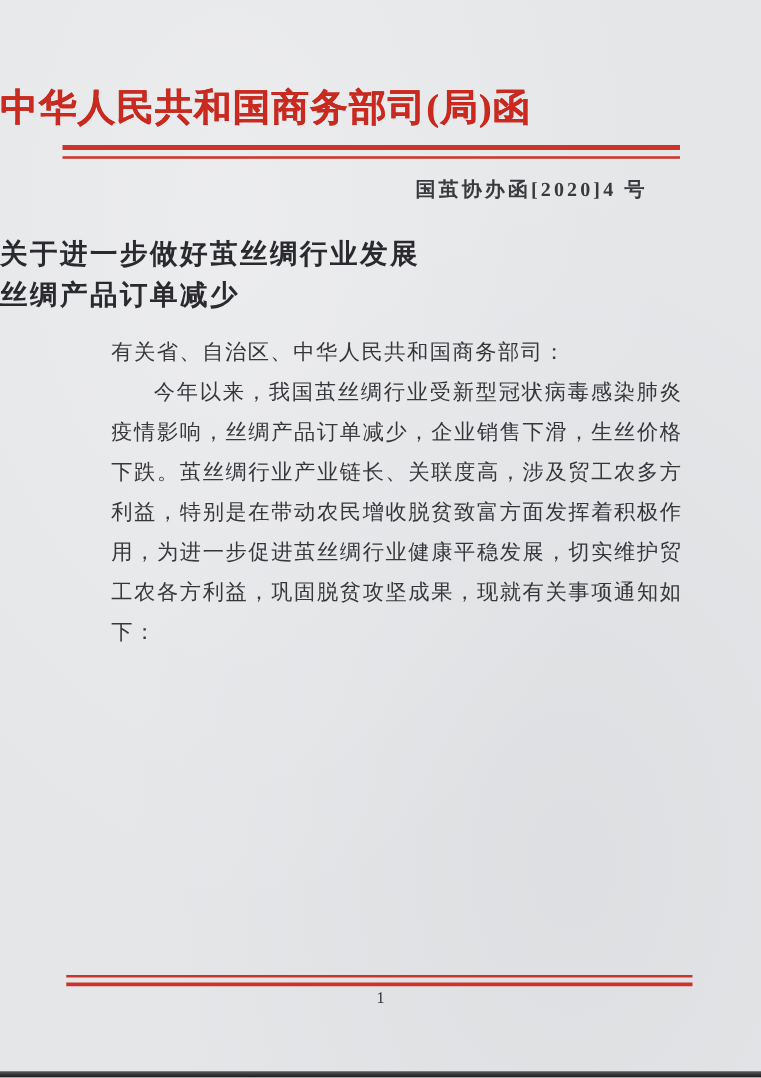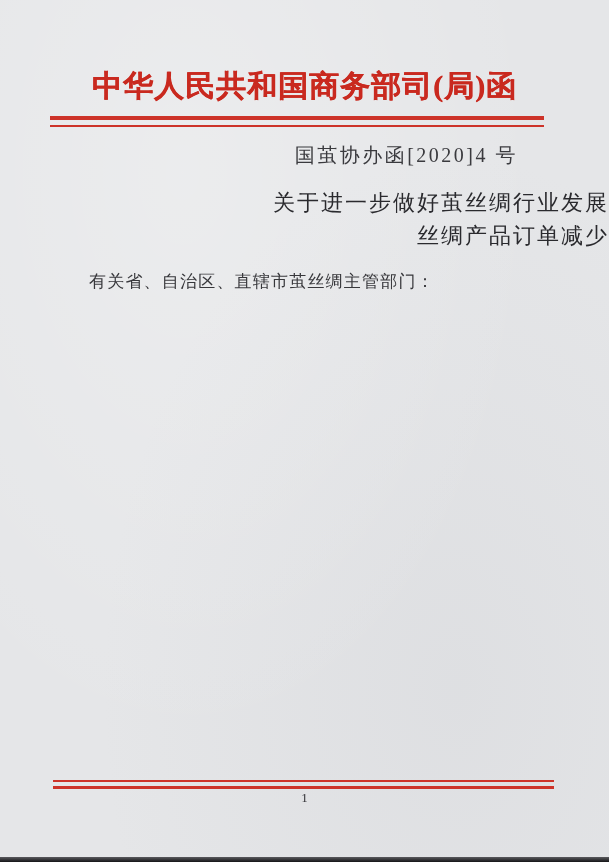--- a/index.html
+++ b/index.html
@@ -16,21 +16,21 @@
     overflow: hidden;
     font-family: "Liberation Serif", "DejaVu Serif", serif;
   }
 
   
   .letterhead {
     position: absolute;
     top: 66px;
     left: 0;
     right: 0;
-    text-align: center;
+    text-align: left;
     font-size: 30px;
     font-weight: bold;
     letter-spacing: 1px;
     color: #c9291f;
     text-shadow: 0.4px 0 0 #c9291f;
   }
 
   
   .rule-top {
     position: absolute;
@@ -42,36 +42,38 @@
     border-bottom: 2px solid #cd3329;
   }
 
   
   .doc-number {
     position: absolute;
     top: 142px;
     left: 0;
     width: 518px;
     text-align: right;
-    font-size: 20px;
+    font-size: 16px;
     letter-spacing: 2.5px;
     color: #3a3a3e;
+    font-weight: bold;
   }
 
   
   .notice-title {
     position: absolute;
     top: 186px;
     left: 0;
     right: 0;
-    text-align: right;
+    text-align: left;
     font-size: 22px;
     line-height: 33px;
     letter-spacing: 2px;
     color: #2a2a2e;
+    font-weight: bold;
   }
 
   
   .body-text {
     position: absolute;
     top: 266px;
     left: 89px;
     width: 457px;
     font-size: 17px;
     line-height: 32px;
@@ -130,21 +132,22 @@
   <div class="rule-top"></div>
 
   <div class="doc-number">国茧协办函[2020]4 号</div>
 
   <div class="notice-title">
     <div>关于进一步做好茧丝绸行业发展</div>
     <div>丝绸产品订单减少</div>
   </div>
 
   <div class="body-text">
-    <p>有关省、自治区、直辖市茧丝绸主管部门：</p>
+    <p>有关省、自治区、中华人民共和国商务部司：</p>
+    <p class="indent">今年以来，我国茧丝绸行业受新型冠状病毒感染肺炎疫情影响，丝绸产品订单减少，企业销售下滑，生丝价格下跌。茧丝绸行业产业链长、关联度高，涉及贸工农多方利益，特别是在带动农民增收脱贫致富方面发挥着积极作用，为进一步促进茧丝绸行业健康平稳发展，切实维护贸工农各方利益，巩固脱贫攻坚成果，现就有关事项通知如下：</p>
   </div>
 
   <div class="rule-bottom"></div>
 
   <div class="page-number">1</div>
 
   <div class="scan-edge"></div>
 
 </div>
 

